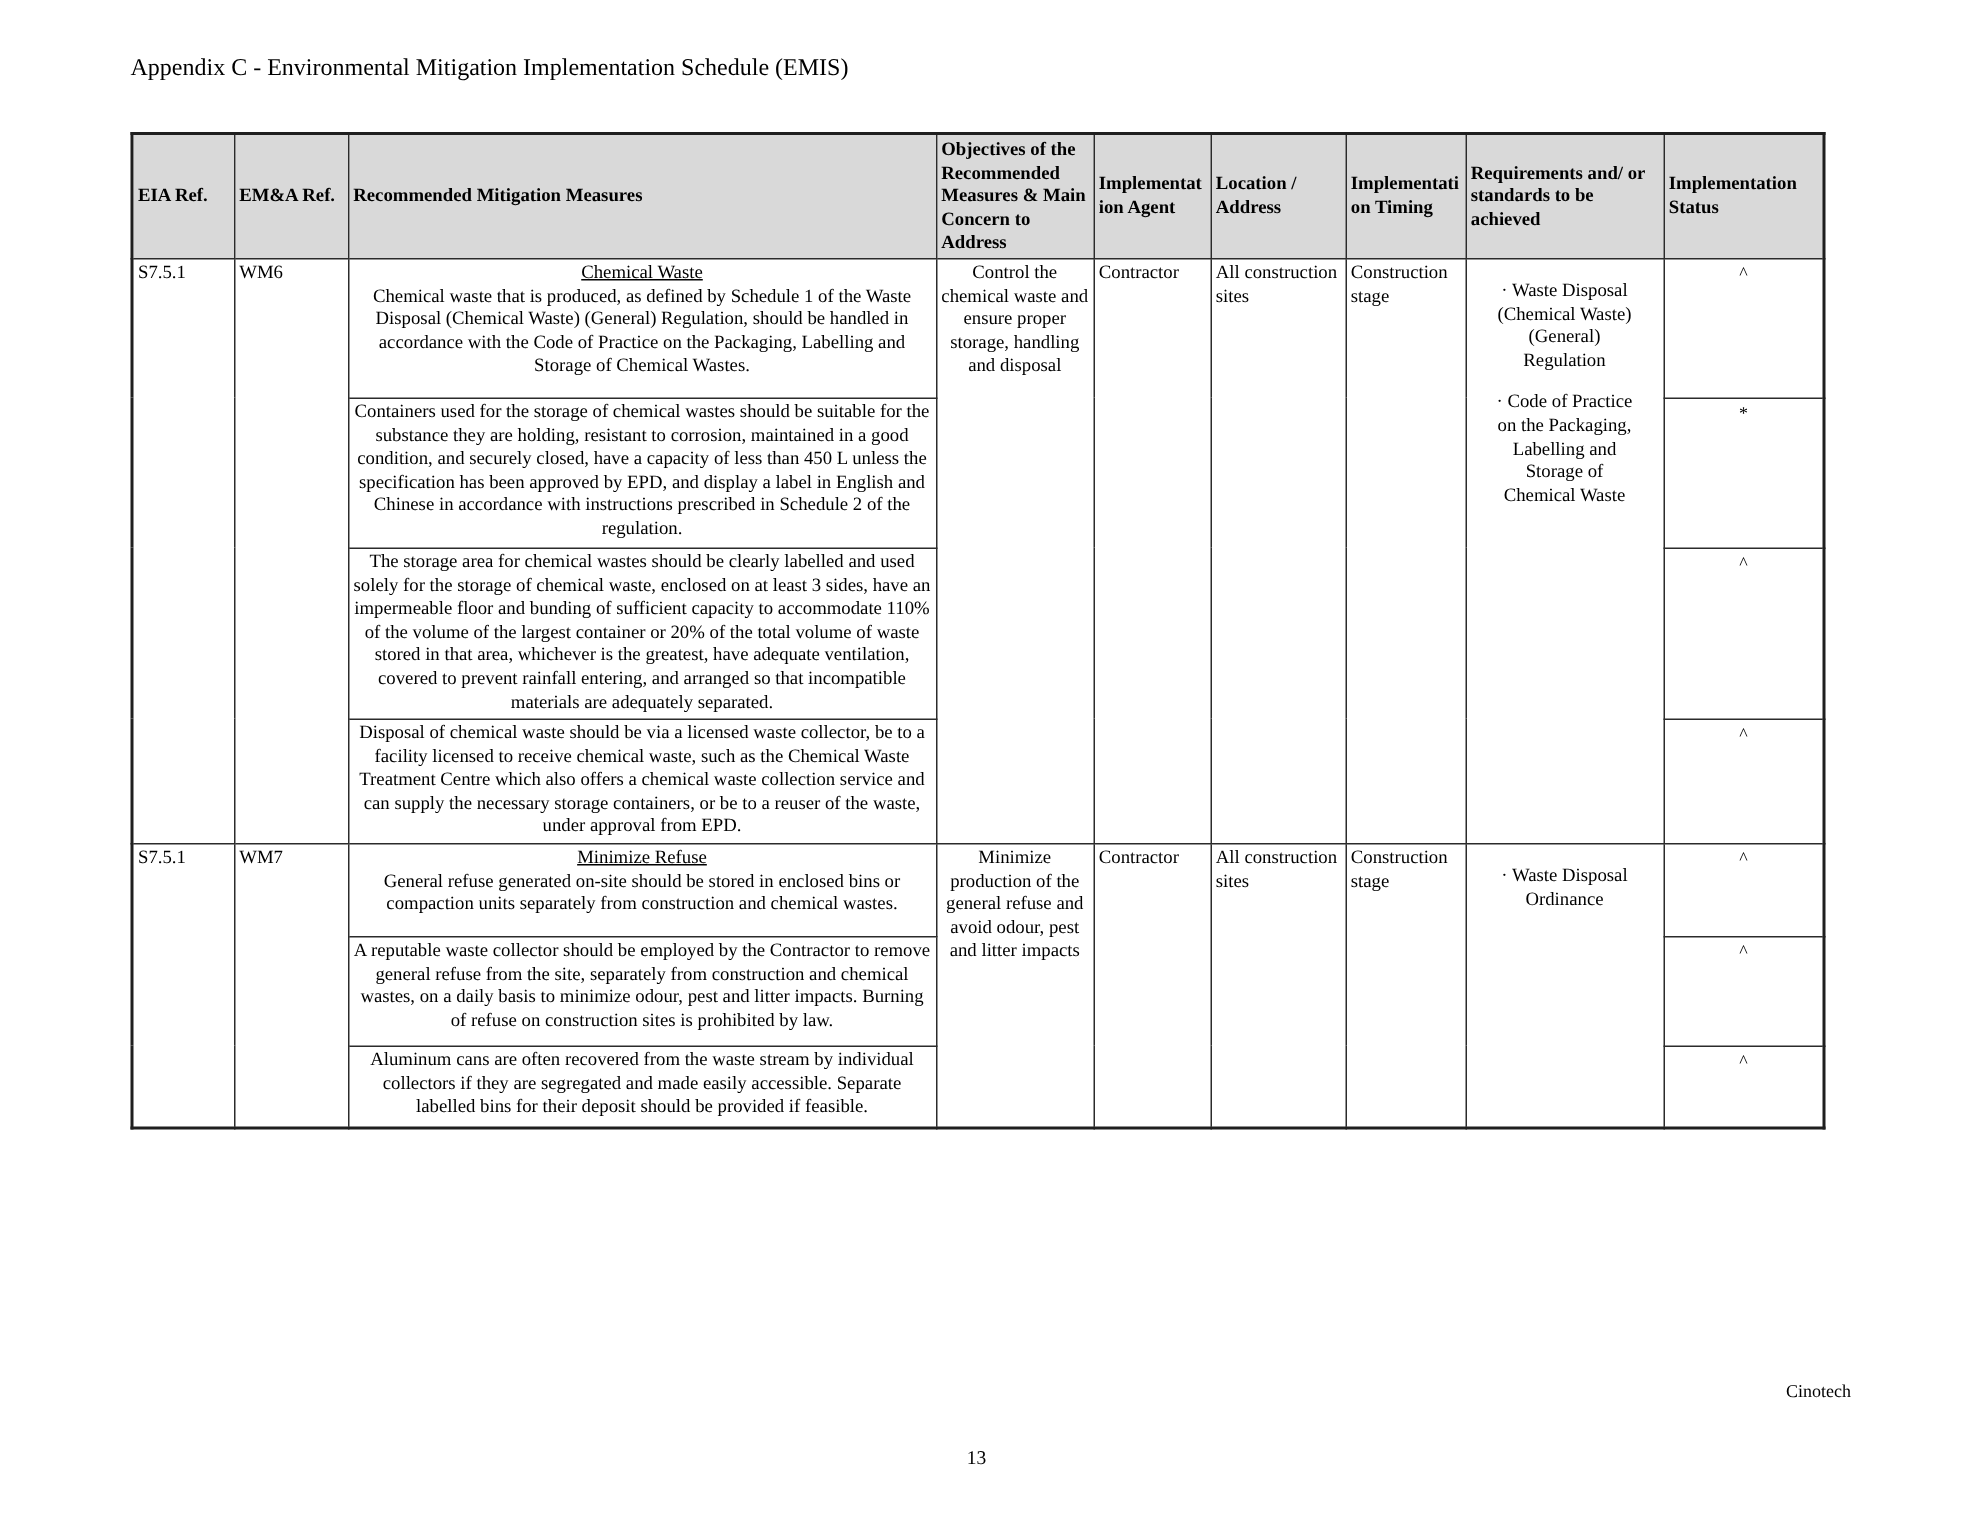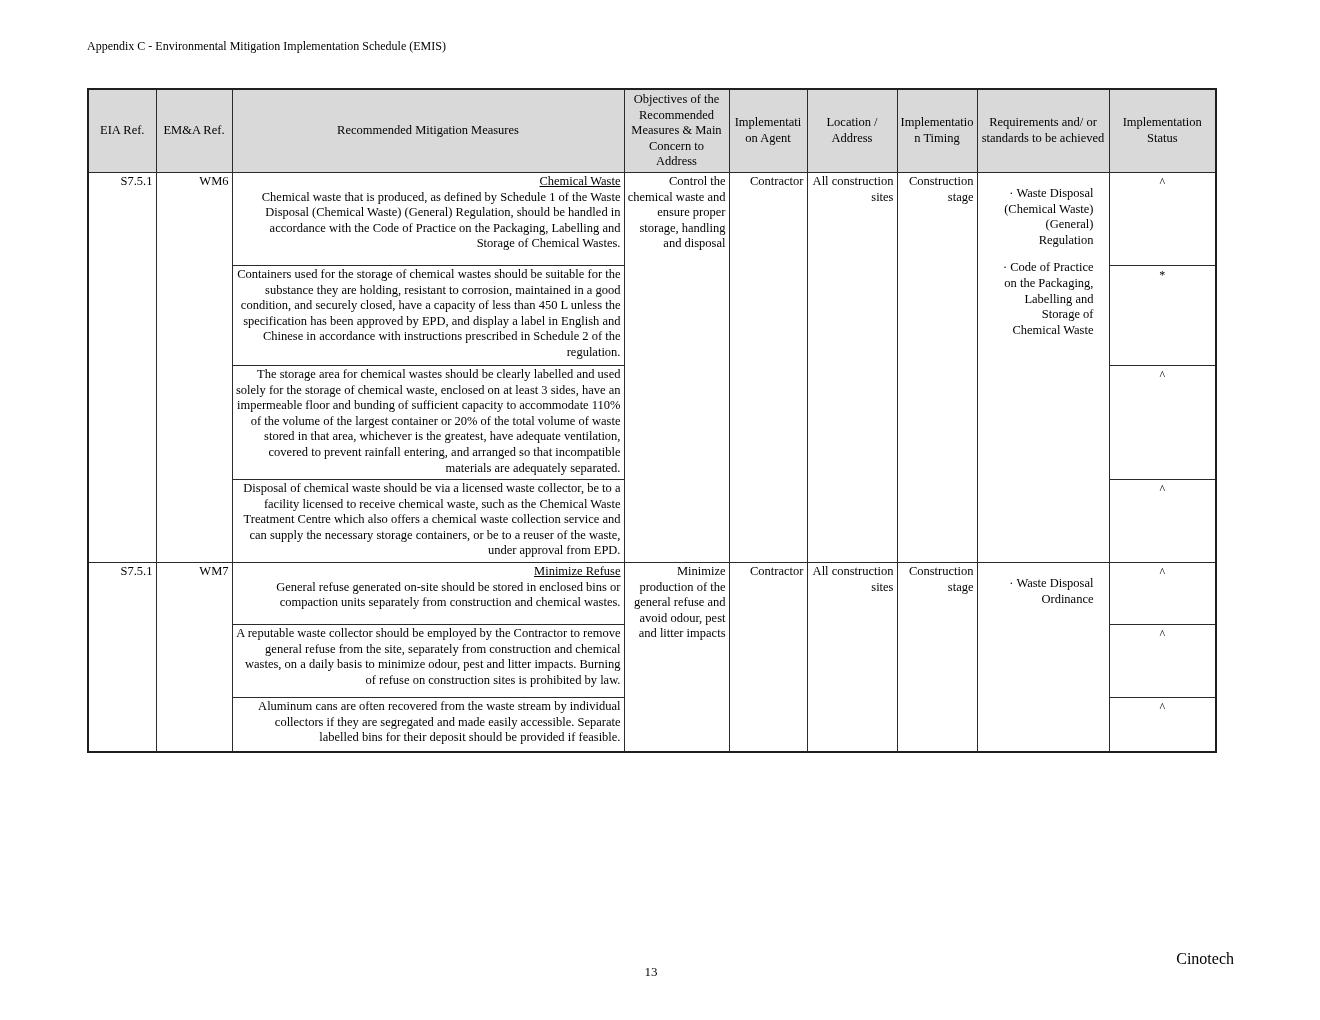--- a/index.html
+++ b/index.html
@@ -3,54 +3,54 @@
 <meta charset="utf-8">
 <style>
   html,body{margin:0;padding:0;}
   body{
     width:1320px;height:1020px;background:#ffffff;
     font-family:"Liberation Serif", serif;color:#000;
     position:relative;overflow:hidden;
   }
   .doc-header{
     position:absolute;left:87px;top:39px;
-    font-size:12px;line-height:14px;
+    font-size:16px;line-height:14px;
   }
   table.emis{
     position:absolute;left:87px;top:88px;width:1128px;
     border-collapse:collapse;table-layout:fixed;
     border:2px solid #1f1f1f;
   }
   .emis th,.emis td{
     border:1px solid #2b2b2b;
     font-size:12.5px;line-height:15.6px;
     padding:1px 3px 2px 3px;
     vertical-align:top;
     overflow:hidden;
   }
   .emis th{
     background:#d9d9d9;
-    font-weight:normal;
-    text-align:center;
+    font-weight:bold;
+    text-align:left;
     vertical-align:middle;
     overflow-wrap:break-word;
     padding:2px 3px;
   }
-  td.c-center{text-align:right;margin-left:32px;}
-  td.c-left{text-align:right;}
+  td.c-center{text-align:left;margin-left:32px;}
+  td.c-left{text-align:center;}
   .m-title{display:block;text-decoration:underline;}
   .req-item{margin:12px;}
   td.status-cell{text-align:center;font-size:12px;padding-top:2px;}
   .page-number{
     position:absolute;left:87px;width:1128px;top:964px;
     text-align:center;font-size:13px;
   }
   .footer-brand{
-    position:absolute;top:950px;right:86px;
-    text-align:right;font-size:16px;
+    position:absolute;top:920px;right:86px;
+    text-align:right;font-size:12px;
   }
 </style>
 </head>
 <body>
 
 <div class="doc-header">Appendix C - Environmental Mitigation Implementation Schedule (EMIS)</div>
 
 <table class="emis">
   <colgroup>
     <col style="width:68px">

